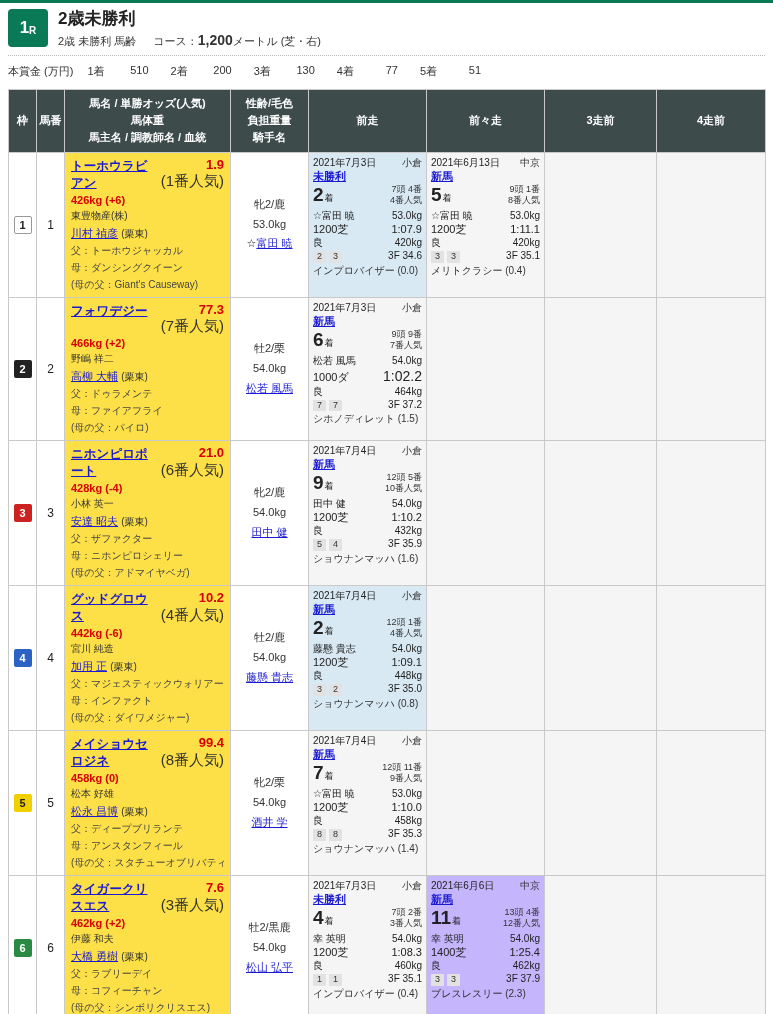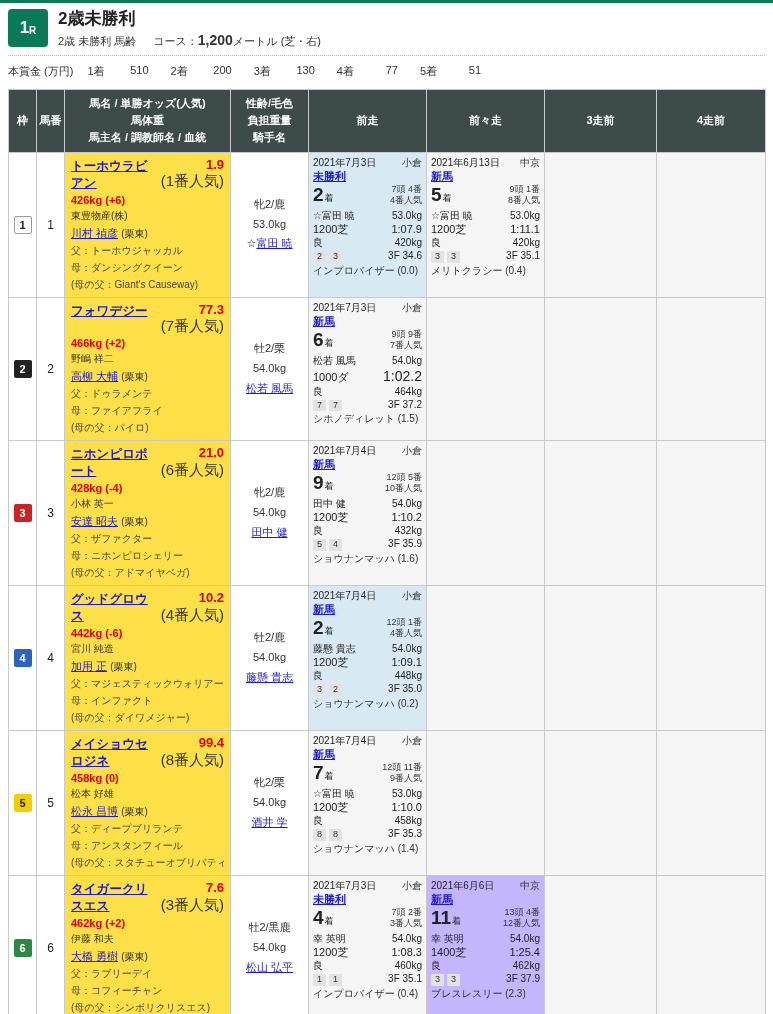--- a/index.html
+++ b/index.html
@@ -412,21 +412,21 @@
               <span style="font-size:11px">1:09.1</span>
             </div>
             <div class="rc-line">
               <span>良</span>
               <span>448kg</span>
             </div>
             <div class="rc-line">
               <span><span class="corner-box">3</span><span class="corner-box">2</span></span>
               <span>3F 35.0</span>
             </div>
-            <div class="rc-winner">ショウナンマッハ (0.2)</div>
+            <div class="rc-winner">ショウナンマッハ (0.8)</div>
           </td>
           <td class="race-cell" style="background:#f5f5f5"></td>
           <td class="race-cell" style="background:#f5f5f5"></td>
           <td class="race-cell" style="background:#f5f5f5"></td>
         </tr>
         <tr>
           <td class="waku-cell"><span class="waku-badge" style="background:#f0d000;color:#222222">5</span></td>
           <td class="num-cell">5</td>
           <td class="info-cell">
             <div class="name-line">

